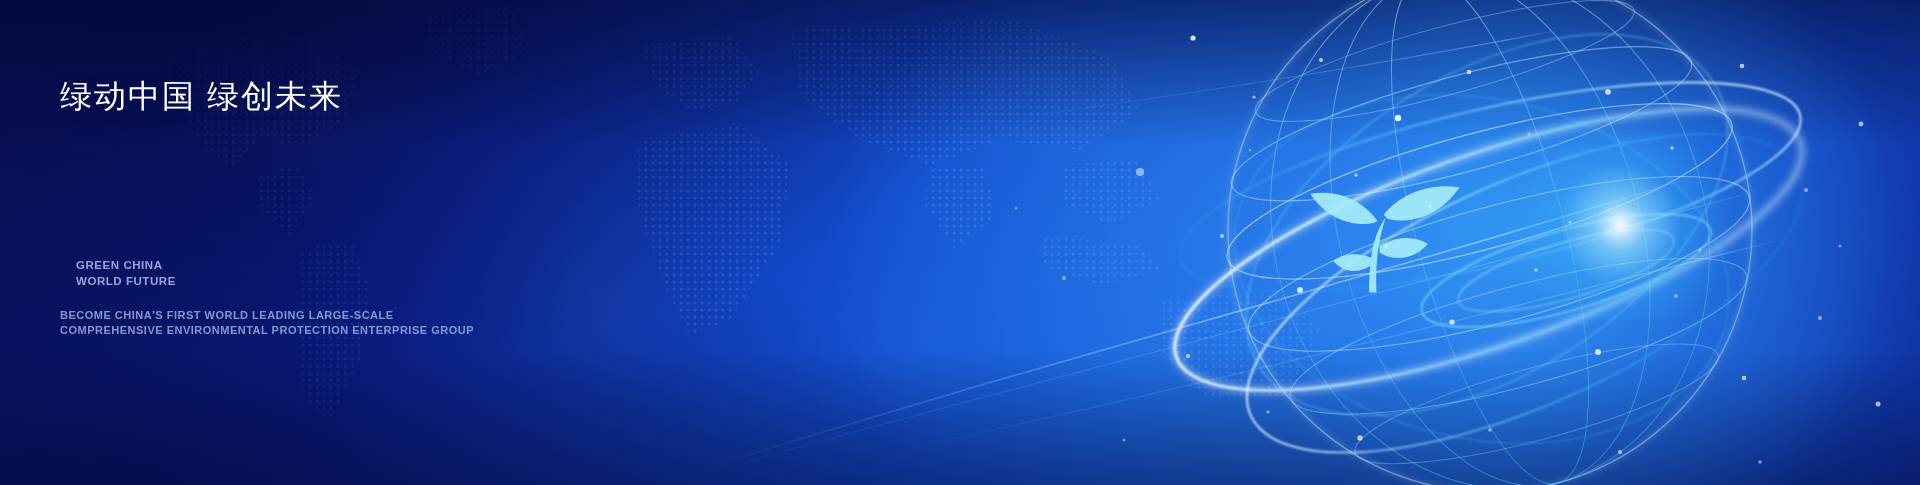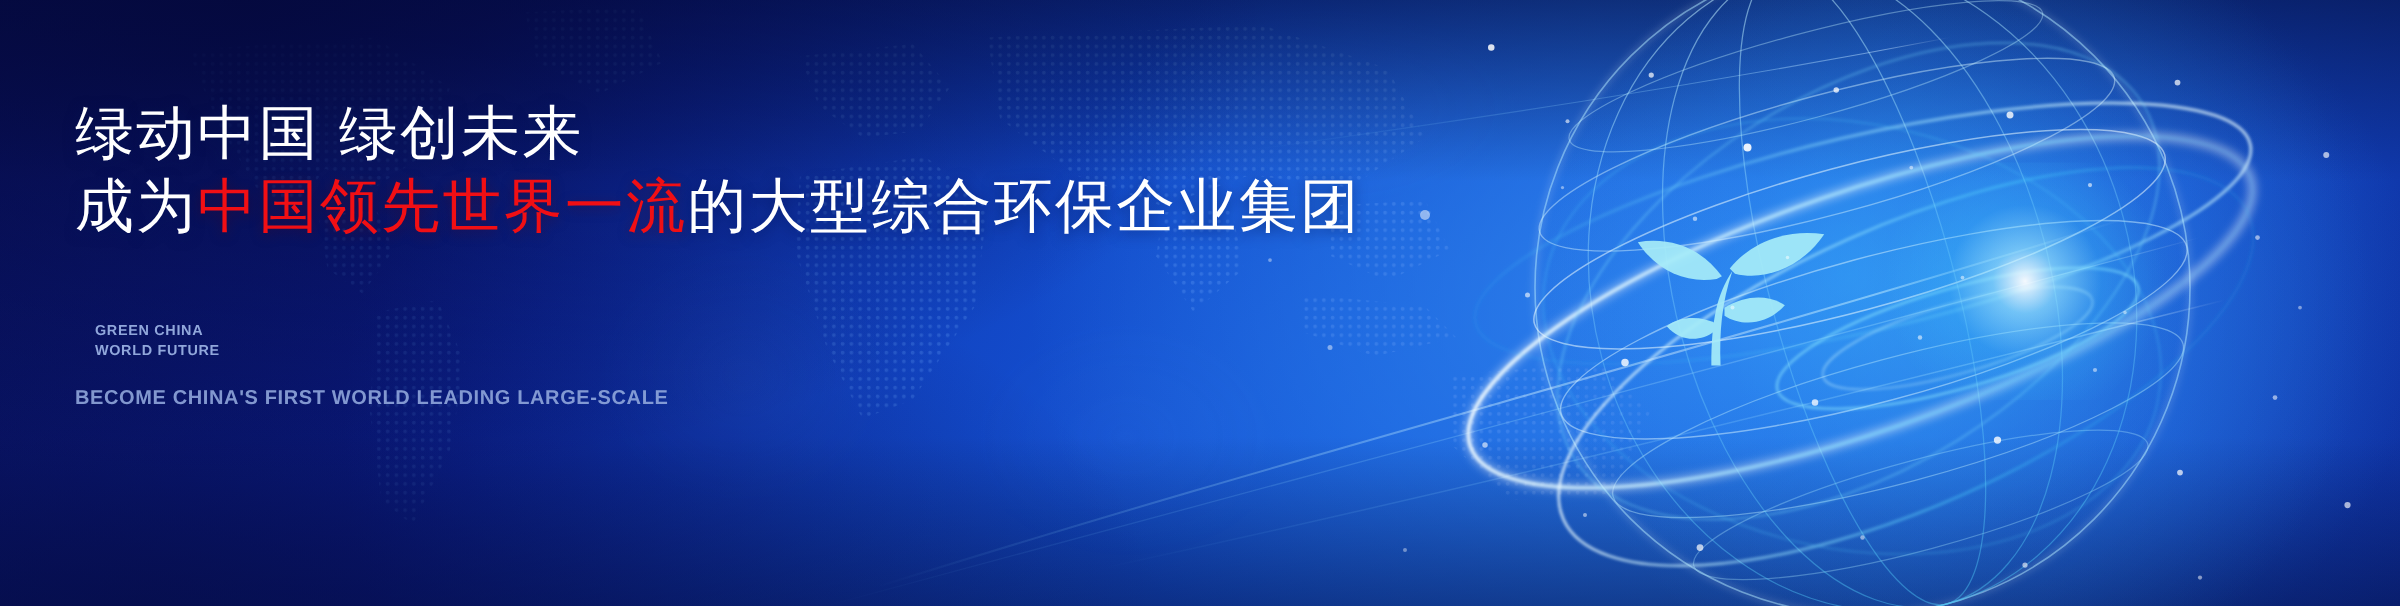--- a/index.html
+++ b/index.html
@@ -88,21 +88,21 @@
     width:1000px; height:485px;
   }
   .headline{
     position:absolute;
     left:0; top:78px;
     line-height:1.18;
     letter-spacing:2px;
     white-space:nowrap;
   }
   .hl-line{
-    font-size:47px;
+    font-size:32px;
     font-weight:400;
     color:#ffffff;
     text-shadow:0 2px 10px rgba(0,20,90,.55);
   }
   .hl-line.two{ margin-top:4px; }
   .hl-red{
     color:#f10f14;
     text-shadow:0 2px 10px rgba(90,0,0,.35);
   }
 
@@ -112,21 +112,21 @@
     font-size:11.5px;
     font-weight:700;
     letter-spacing:.55px;
     line-height:1.35;
     color:#9db4e6;
     opacity:.92;
   }
   .tag-en{
     position:absolute;
     left:0; top:308px;
-    font-size:16px;
+    font-size:11px;
     font-weight:700;
     letter-spacing:.5px;
     line-height:1.35;
     color:#93aade;
     opacity:.88;
   }
   .en-row{display:block;white-space:nowrap;}
 </style>
 </head>
 <body>
@@ -331,27 +331,27 @@
         <circle cx="1700" cy="250" r="1.4" opacity=".45"></circle>
         <circle cx="1840" cy="246" r="1.5" opacity=".45"></circle>
       </g>
     </svg>
   </div>
 
   <div class="copy">
 
     <div class="headline">
       <div class="hl-line">绿动中国 绿创未来</div>
-      <div class="hl-line two"><span>成为</span><span class="hl-red">中国领先世界一流</span><span>的大型综合环保企业集团</span></div>
     </div>
 
     <div class="sub-en">
       <span class="en-row">GREEN CHINA</span>
       <span class="en-row">WORLD FUTURE</span>
     </div>
 
     <div class="tag-en">
       <span class="en-row">BECOME CHINA'S FIRST WORLD LEADING LARGE-SCALE</span>
+      <span class="en-row">COMPREHENSIVE ENVIRONMENTAL PROTECTION ENTERPRISE GROUP</span>
     </div>
 
   </div>
 
 </div>
 
 </body></html>

